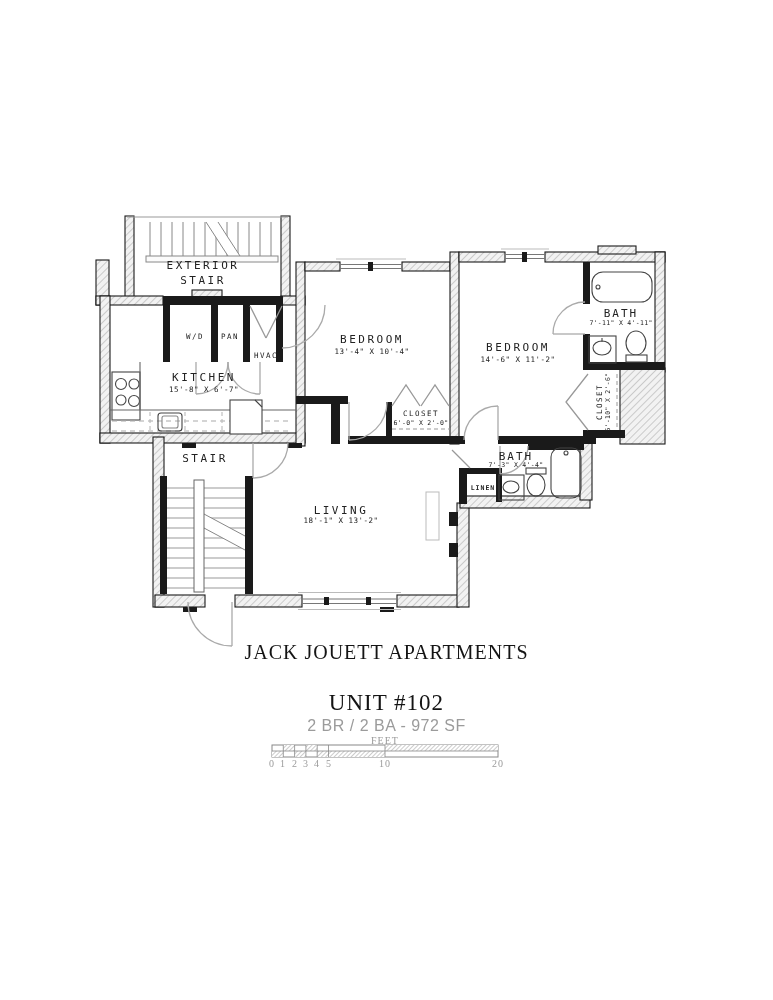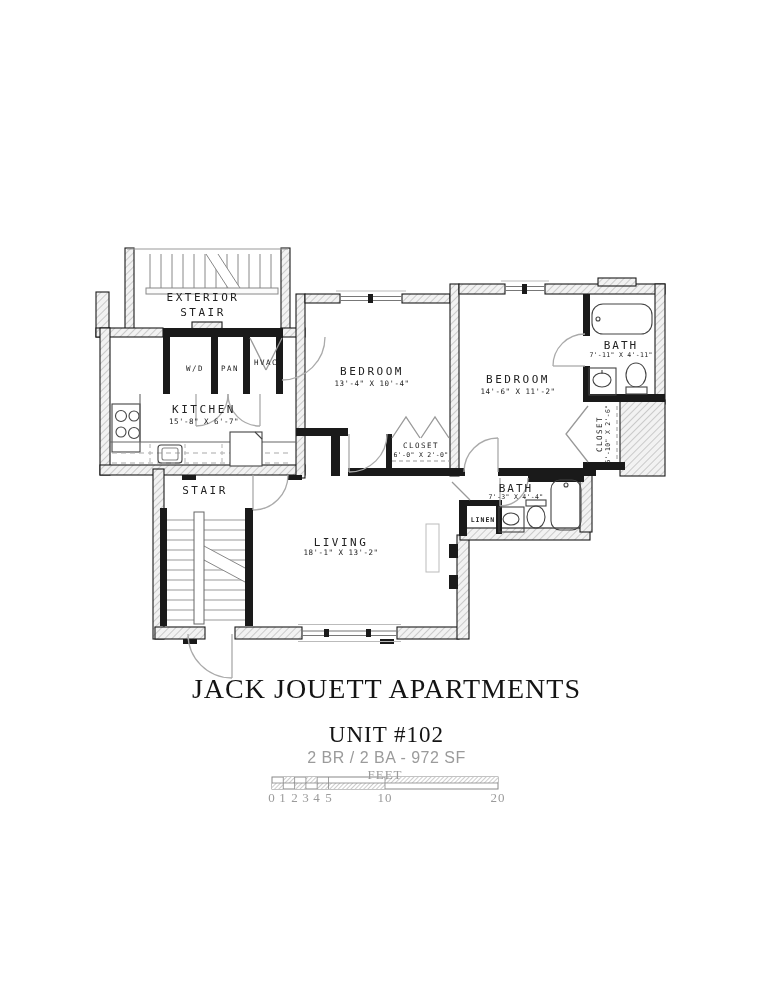--- a/index.html
+++ b/index.html
@@ -1,36 +1,36 @@
 <!DOCTYPE html>
 <html><head>
 <meta charset="utf-8">
 <style>
   html,body{margin:0;padding:0;background:#fff;}
   .stage{position:relative;width:773px;height:784px;background:#ffffff;overflow:hidden;
-         font-family:"DejaVu Sans Mono", monospace;margin-top:32px;}
+         font-family:"DejaVu Sans Mono", monospace;}
   .plan{position:absolute;left:0;top:0;}
   .lbl{position:absolute;transform:translateX(-50%);text-align:center;color:#222;
        white-space:nowrap;line-height:1;}
   .room{font-size:11px;letter-spacing:2.5px;}
   .room-sm{font-size:11px;letter-spacing:2px;}
   .room-xs{font-size:7.5px;letter-spacing:1.5px;}
   .room-xxs{font-size:6.5px;letter-spacing:1px;font-weight:bold;}
   .dims{font-size:7.5px;letter-spacing:0.5px;}
   .dims-xs{font-size:6.5px;letter-spacing:0.3px;}
   .vlbl{position:absolute;width:76px;text-align:center;transform:rotate(-90deg);color:#222;line-height:1.15;}
-  .tb-name{position:absolute;top:641px;left:0;width:773px;text-align:center;font-size:28px;
+  .tb-name{position:absolute;top:641px;left:0;width:773px;text-align:center;font-size:20px;
            letter-spacing:1px;color:#141414;font-family:"Liberation Serif", serif;}
   .tb-addr{position:absolute;top:669px;left:0;width:773px;text-align:center;font-size:16.5px;
            letter-spacing:0.5px;color:#9b9b9b;font-family:"Liberation Serif", serif;}
   .tb-unit{position:absolute;top:690px;left:0;width:773px;text-align:center;font-size:23px;
            letter-spacing:1px;color:#141414;font-family:"Liberation Serif", serif;}
   .tb-sum{position:absolute;top:717px;left:0;width:773px;text-align:center;font-size:16px;
           letter-spacing:0.5px;color:#9b9b9b;font-family:Liberation Sans, sans-serif;}
-  .sb-txt{position:absolute;transform:translateX(-50%);font-size:13px;color:#9b9b9b;
+  .sb-txt{position:absolute;transform:translateX(-50%);font-size:10px;color:#9b9b9b;
           font-family:"Liberation Serif", serif;letter-spacing:1px;line-height:1;}
 </style>
 </head>
 <body>
 
 <div class="stage">
 
   <svg class="plan" width="773" height="1000" viewBox="0 0 773 1000">
     <defs>
       <pattern id="hatch" width="5" height="5" patternUnits="userSpaceOnUse" patternTransform="rotate(45)">
@@ -242,21 +242,21 @@
         <line x1="385" y1="745" x2="385" y2="757"></line>
       </g>
     </g>
   </svg>
 
   <div class="lbl room" style="left:203px;top:260px;">EXTERIOR</div>
   <div class="lbl room" style="left:203px;top:275px;">STAIR</div>
 
   <div class="lbl room-xs" style="left:187px;top:333px;padding-left:16px;">W/D</div>
   <div class="lbl room-xs" style="left:230px;top:333px;">PAN</div>
-  <div class="lbl room-xs" style="left:266px;top:327px;">HVAC</div>
+  <div class="lbl room-xs" style="left:266px;top:352px;">HVAC</div>
 
   <div class="lbl room" style="left:204px;top:372px;">KITCHEN</div>
   <div class="lbl dims" style="left:204px;top:386px;">15'-8" X 6'-7"</div>
 
   <div class="lbl room" style="left:372px;top:334px;">BEDROOM</div>
   <div class="lbl dims" style="left:372px;top:348px;">13'-4" X 10'-4"</div>
 
   <div class="lbl room" style="left:518px;top:342px;">BEDROOM</div>
   <div class="lbl dims" style="left:518px;top:356px;">14'-6" X 11'-2"</div>
 

